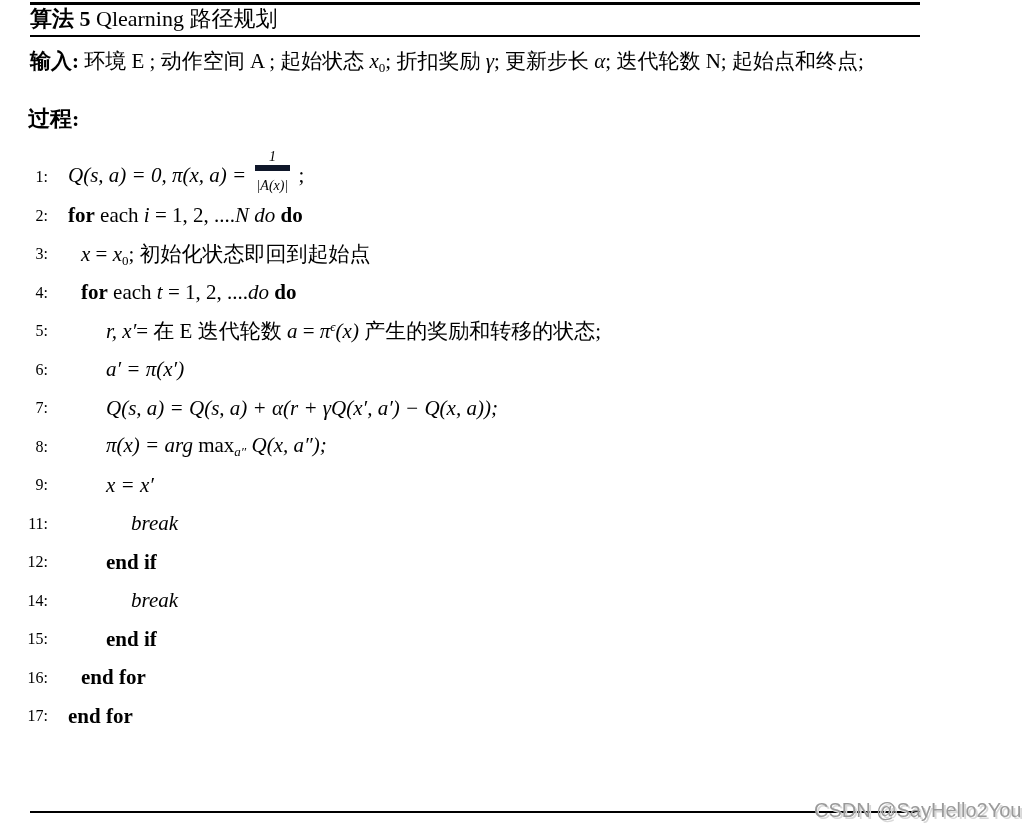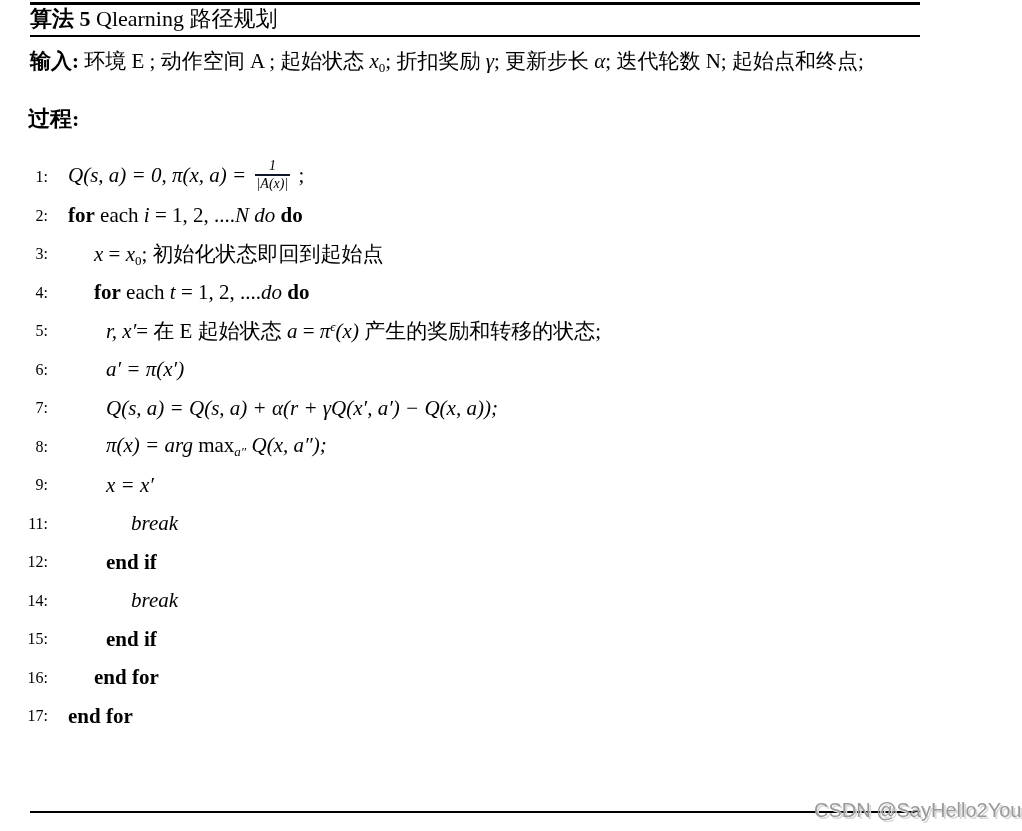--- a/index.html
+++ b/index.html
@@ -29,32 +29,32 @@
   }
   .proc-label{
     position:absolute;left:28px;top:104px;
     font-size:22px;font-weight:bold;
   }
   .algo-lines{position:absolute;left:0;top:158px;width:1022px;}
   .algo-row{display:flex;align-items:center;height:38.5px;}
   .lnum{flex:none;width:48px;text-align:right;font-size:16px;}
   .lbody{font-size:21px;white-space:nowrap;}
   .ind0{margin-left:20px;}
-  .ind1{margin-left:46px;}
+  .ind1{margin-left:33px;}
   .ind2{margin-left:58px;}
   .ind3{margin-left:83px;text-align:center;}
   .sub{font-size:0.62em;vertical-align:-0.28em;}
   .isub{font-size:0.62em;vertical-align:-0.32em;font-style:italic;}
   .isup{font-size:0.62em;vertical-align:0.55em;font-style:italic;}
   .frac{
     display:inline-flex;flex-direction:column;
     vertical-align:middle;text-align:center;
     font-size:14px;line-height:1.15;margin:0 3px;position:relative;top:-2px;
   }
-  .fden{border-top:2px solid #0f172a;padding:0 2px;}
+  .fden{border-top:6px solid #0f172a;padding:7px 2px;}
   .watermark{
     position:absolute;left:814px;top:799px;
     font-family:Liberation Sans, sans-serif;
     font-size:20px;color:#9a9a9a;
     text-shadow:2px 2px 0 #d8d8d8;
     white-space:nowrap;
   }
 </style>
 </head>
 <body>
@@ -85,21 +85,21 @@
       <div class="algo-row">
         <span class="lnum">3:</span>
         <span class="lbody ind1"><span class="i">x</span><span> = </span><span class="i">x</span><span class="sub">0</span><span>; </span><span class="cjk">初始化状态即回到起始点</span></span>
       </div>
       <div class="algo-row">
         <span class="lnum">4:</span>
         <span class="lbody ind1"><span class="b cjk">for</span><span> each </span><span class="i">t</span><span> = 1, 2, ....</span><span class="i">do </span><span class="b cjk">do</span></span>
       </div>
       <div class="algo-row">
         <span class="lnum">5:</span>
-        <span class="lbody ind2"><span class="i">r, x′</span><span>= </span><span class="cjk">在 E 起始状态 </span><span class="i">a</span><span> = </span><span class="i">π</span><span class="isup">ϵ</span><span class="i">(x)</span><span class="cjk"> 产生的奖励和转移的状态;</span></span>
+        <span class="lbody ind2"><span class="i">r, x′</span><span>= </span><span class="cjk">在 E 迭代轮数 </span><span class="i">a</span><span> = </span><span class="i">π</span><span class="isup">ϵ</span><span class="i">(x)</span><span class="cjk"> 产生的奖励和转移的状态;</span></span>
       </div>
       <div class="algo-row">
         <span class="lnum">6:</span>
         <span class="lbody ind2"><span class="i">a′ = π(x′)</span></span>
       </div>
       <div class="algo-row">
         <span class="lnum">7:</span>
         <span class="lbody ind2"><span class="i">Q(s, a) = Q(s, a) + α(r + γQ(x′, a′) − Q(x, a));</span></span>
       </div>
       <div class="algo-row">

